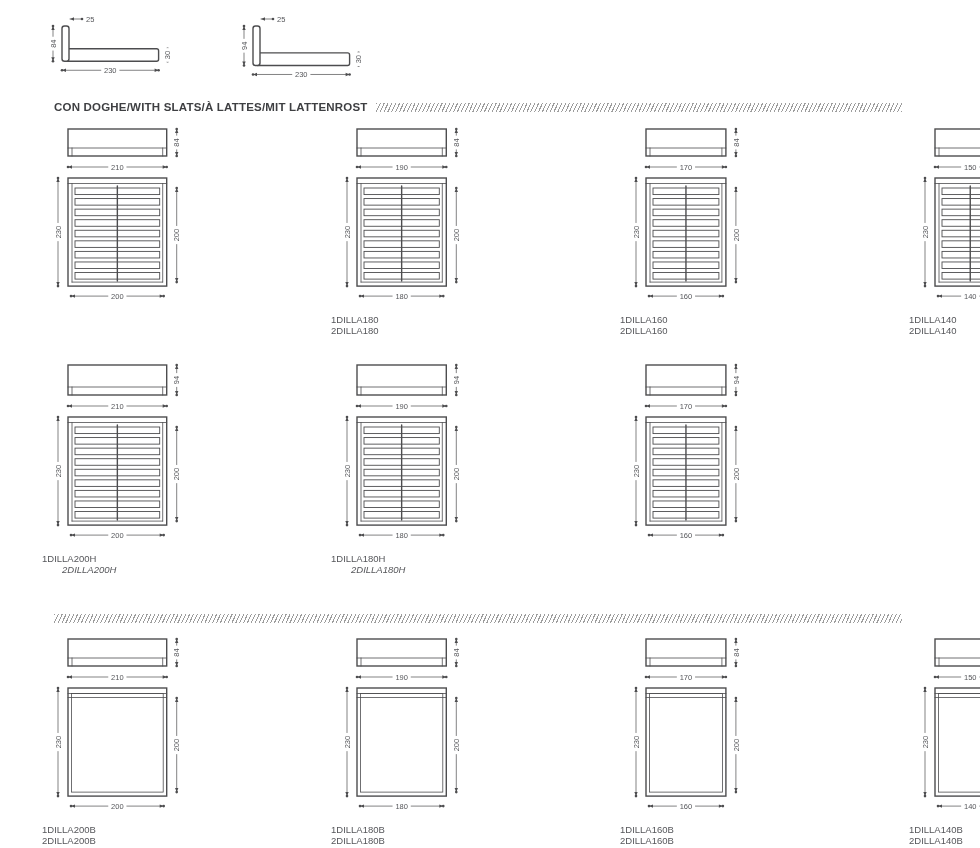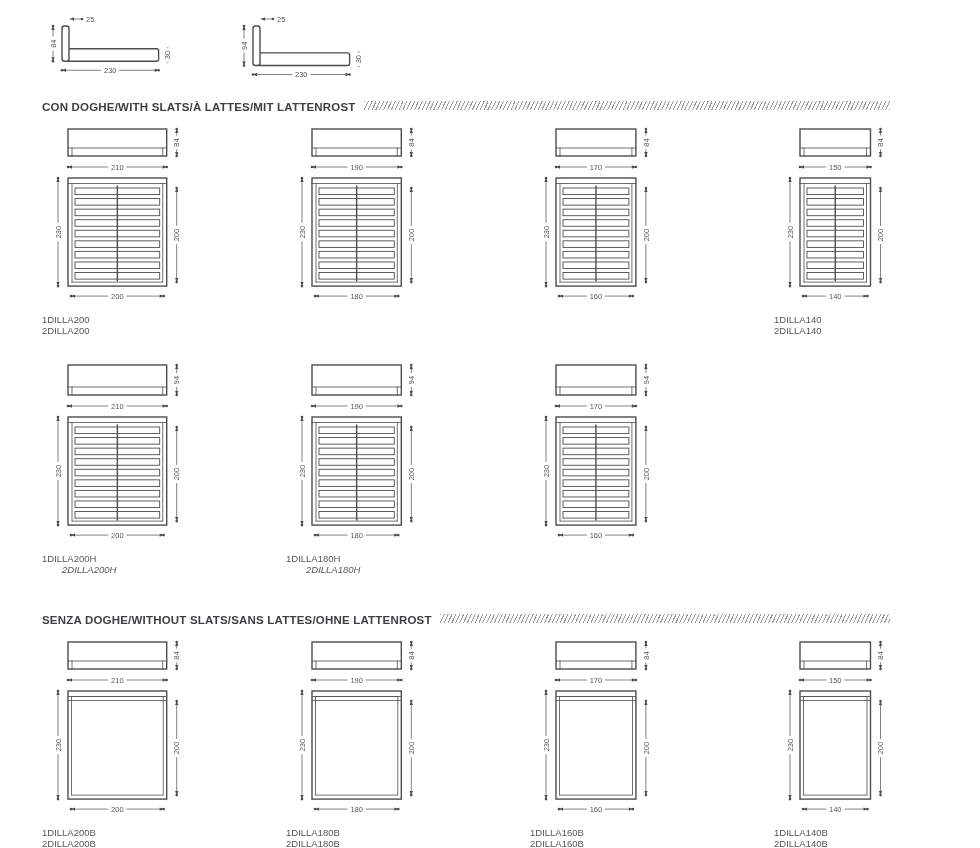--- a/index.html
+++ b/index.html
@@ -2,24 +2,24 @@
 <html><head>
 <meta charset="utf-8">
 <style>
   html,body{margin:0;padding:0;}
   body{
     width:980px;height:848px;background:#ffffff;overflow:hidden;position:relative;
     font-family:"Liberation Sans",sans-serif;color:#55565a;
   }
   .page{padding:10px 0 0 42px;}
   .profiles{display:flex;gap:54px;margin:2px 0 14px 0;align-items:flex-start;}
-  .section-header{display:flex;align-items:flex-start;gap:8px;margin:14px 0 12px 0;width:848px;}
+  .section-header{display:flex;align-items:center;gap:8px;margin:14px 0 12px 12px;width:848px;}
   .section-title{font-size:11.5px;font-weight:bold;letter-spacing:.2px;color:#3e3f42;white-space:nowrap;}
   .hatch{flex:1;height:9px;background:repeating-linear-gradient(115deg,#9d9d9d 0 1px,transparent 1px 3.5px);}
-  .grid{display:grid;grid-template-columns:repeat(4,244px);align-items:start;}
+  .grid{display:grid;grid-template-columns:repeat(4,244px);align-items:start;gap:45px;}
   .bed-item{margin-bottom:24px;}
   .codes{margin-top:5px;font-size:9.5px;line-height:1.2;color:#55565a;}
   .codes .ital{font-style:italic;margin-left:20px;}
   
   .diagram line{stroke:#4d4d4f;stroke-width:.7;stroke-linecap:round;}
   .diagram .in{stroke-width:.8;}
   .diagram .mid{stroke-width:1.4;}
   .diagram polygon{fill:#4d4d4f;stroke:none;}
   .diagram circle{fill:#4d4d4f;}
   .diagram text{font-family:"Liberation Sans",sans-serif;font-size:7.5px;fill:#55565a;}
@@ -194,24 +194,21 @@
             </g>
             <g>
               <line x1="29" y1="171.1" x2="121.69999999999999" y2="171.1"></line>
               <polygon points="29,171.1 33,169.4 33,172.79999999999998"></polygon>
               <polygon points="121.69999999999999,171.1 117.69999999999999,169.4 117.69999999999999,172.79999999999998"></polygon>
               <circle cx="29" cy="171.1" r="1.3"></circle>
               <circle cx="121.69999999999999" cy="171.1" r="1.3"></circle>
               <rect class="tbg" x="66.25" y="166.6" width="18.200000000000003" height="9"></rect>
               <text x="75.35" y="173.7" text-anchor="middle">200</text>
             </g>
-          </svg><div class="codes">
-            <div>1DILLA200</div>
-            <div class="">2DILLA200</div>
-          </div></div>
+          </svg></div>
         <div class="bed-item"><svg class="diagram" width="150" height="180" viewBox="0 0 150 180">
             <g>
               <rect class="shape" x="26" y="4" width="89.3" height="27"></rect>
               <line class="in" x1="26" y1="23" x2="115.3" y2="23"></line>
               <line class="in" x1="30" y1="23" x2="30" y2="31"></line>
               <line class="in" x1="111.3" y1="23" x2="111.3" y2="31"></line>
             </g>
             <g>
               <line x1="125.3" y1="4" x2="125.3" y2="31"></line>
               <polygon points="125.3,4 123.6,8 127,8"></polygon>
@@ -273,21 +270,24 @@
             </g>
             <g>
               <line x1="29" y1="171.1" x2="112.3" y2="171.1"></line>
               <polygon points="29,171.1 33,169.4 33,172.79999999999998"></polygon>
               <polygon points="112.3,171.1 108.3,169.4 108.3,172.79999999999998"></polygon>
               <circle cx="29" cy="171.1" r="1.3"></circle>
               <circle cx="112.3" cy="171.1" r="1.3"></circle>
               <rect class="tbg" x="61.550000000000004" y="166.6" width="18.200000000000003" height="9"></rect>
               <text x="70.65" y="173.7" text-anchor="middle">180</text>
             </g>
-          </svg></div>
+          </svg><div class="codes">
+            <div>1DILLA180</div>
+            <div class="">2DILLA180</div>
+          </div></div>
         <div class="bed-item"><svg class="diagram" width="140" height="180" viewBox="0 0 140 180">
             <g>
               <rect class="shape" x="26" y="4" width="79.89999999999999" height="27"></rect>
               <line class="in" x1="26" y1="23" x2="105.89999999999999" y2="23"></line>
               <line class="in" x1="30" y1="23" x2="30" y2="31"></line>
               <line class="in" x1="101.89999999999999" y1="23" x2="101.89999999999999" y2="31"></line>
             </g>
             <g>
               <line x1="115.89999999999999" y1="4" x2="115.89999999999999" y2="31"></line>
               <polygon points="115.89999999999999,4 114.19999999999999,8 117.6,8"></polygon>
@@ -349,21 +349,24 @@
             </g>
             <g>
               <line x1="29" y1="171.1" x2="102.89999999999999" y2="171.1"></line>
               <polygon points="29,171.1 33,169.4 33,172.79999999999998"></polygon>
               <polygon points="102.89999999999999,171.1 98.89999999999999,169.4 98.89999999999999,172.79999999999998"></polygon>
               <circle cx="29" cy="171.1" r="1.3"></circle>
               <circle cx="102.89999999999999" cy="171.1" r="1.3"></circle>
               <rect class="tbg" x="56.84999999999999" y="166.6" width="18.200000000000003" height="9"></rect>
               <text x="65.94999999999999" y="173.7" text-anchor="middle">160</text>
             </g>
-          </svg></div>
+          </svg><div class="codes">
+            <div>1DILLA160</div>
+            <div class="">2DILLA160</div>
+          </div></div>
         <div class="bed-item"><svg class="diagram" width="131" height="180" viewBox="0 0 131 180">
             <g>
               <rect class="shape" x="26" y="4" width="70.5" height="27"></rect>
               <line class="in" x1="26" y1="23" x2="96.5" y2="23"></line>
               <line class="in" x1="30" y1="23" x2="30" y2="31"></line>
               <line class="in" x1="92.5" y1="23" x2="92.5" y2="31"></line>
             </g>
             <g>
               <line x1="106.5" y1="4" x2="106.5" y2="31"></line>
               <polygon points="106.5,4 104.8,8 108.2,8"></polygon>
@@ -667,21 +670,20 @@
               <polygon points="29,174.1 33,172.4 33,175.79999999999998"></polygon>
               <polygon points="102.89999999999999,174.1 98.89999999999999,172.4 98.89999999999999,175.79999999999998"></polygon>
               <circle cx="29" cy="174.1" r="1.3"></circle>
               <circle cx="102.89999999999999" cy="174.1" r="1.3"></circle>
               <rect class="tbg" x="56.84999999999999" y="169.6" width="18.200000000000003" height="9"></rect>
               <text x="65.94999999999999" y="176.7" text-anchor="middle">160</text>
             </g>
           </svg></div>
       </div>
       <div class="section-header">
-        <span class="section-title">SENZA DOGHE/WITHOUT SLATS/SANS LATTES/OHNE LATTENROST</span>
         <span class="hatch"></span>
       </div>
       <div class="grid">
         <div class="bed-item"><svg class="diagram" width="159" height="180" viewBox="0 0 159 180">
             <g>
               <rect class="shape" x="26" y="4" width="98.69999999999999" height="27"></rect>
               <line class="in" x1="26" y1="23" x2="124.69999999999999" y2="23"></line>
               <line class="in" x1="30" y1="23" x2="30" y2="31"></line>
               <line class="in" x1="120.69999999999999" y1="23" x2="120.69999999999999" y2="31"></line>
             </g>

